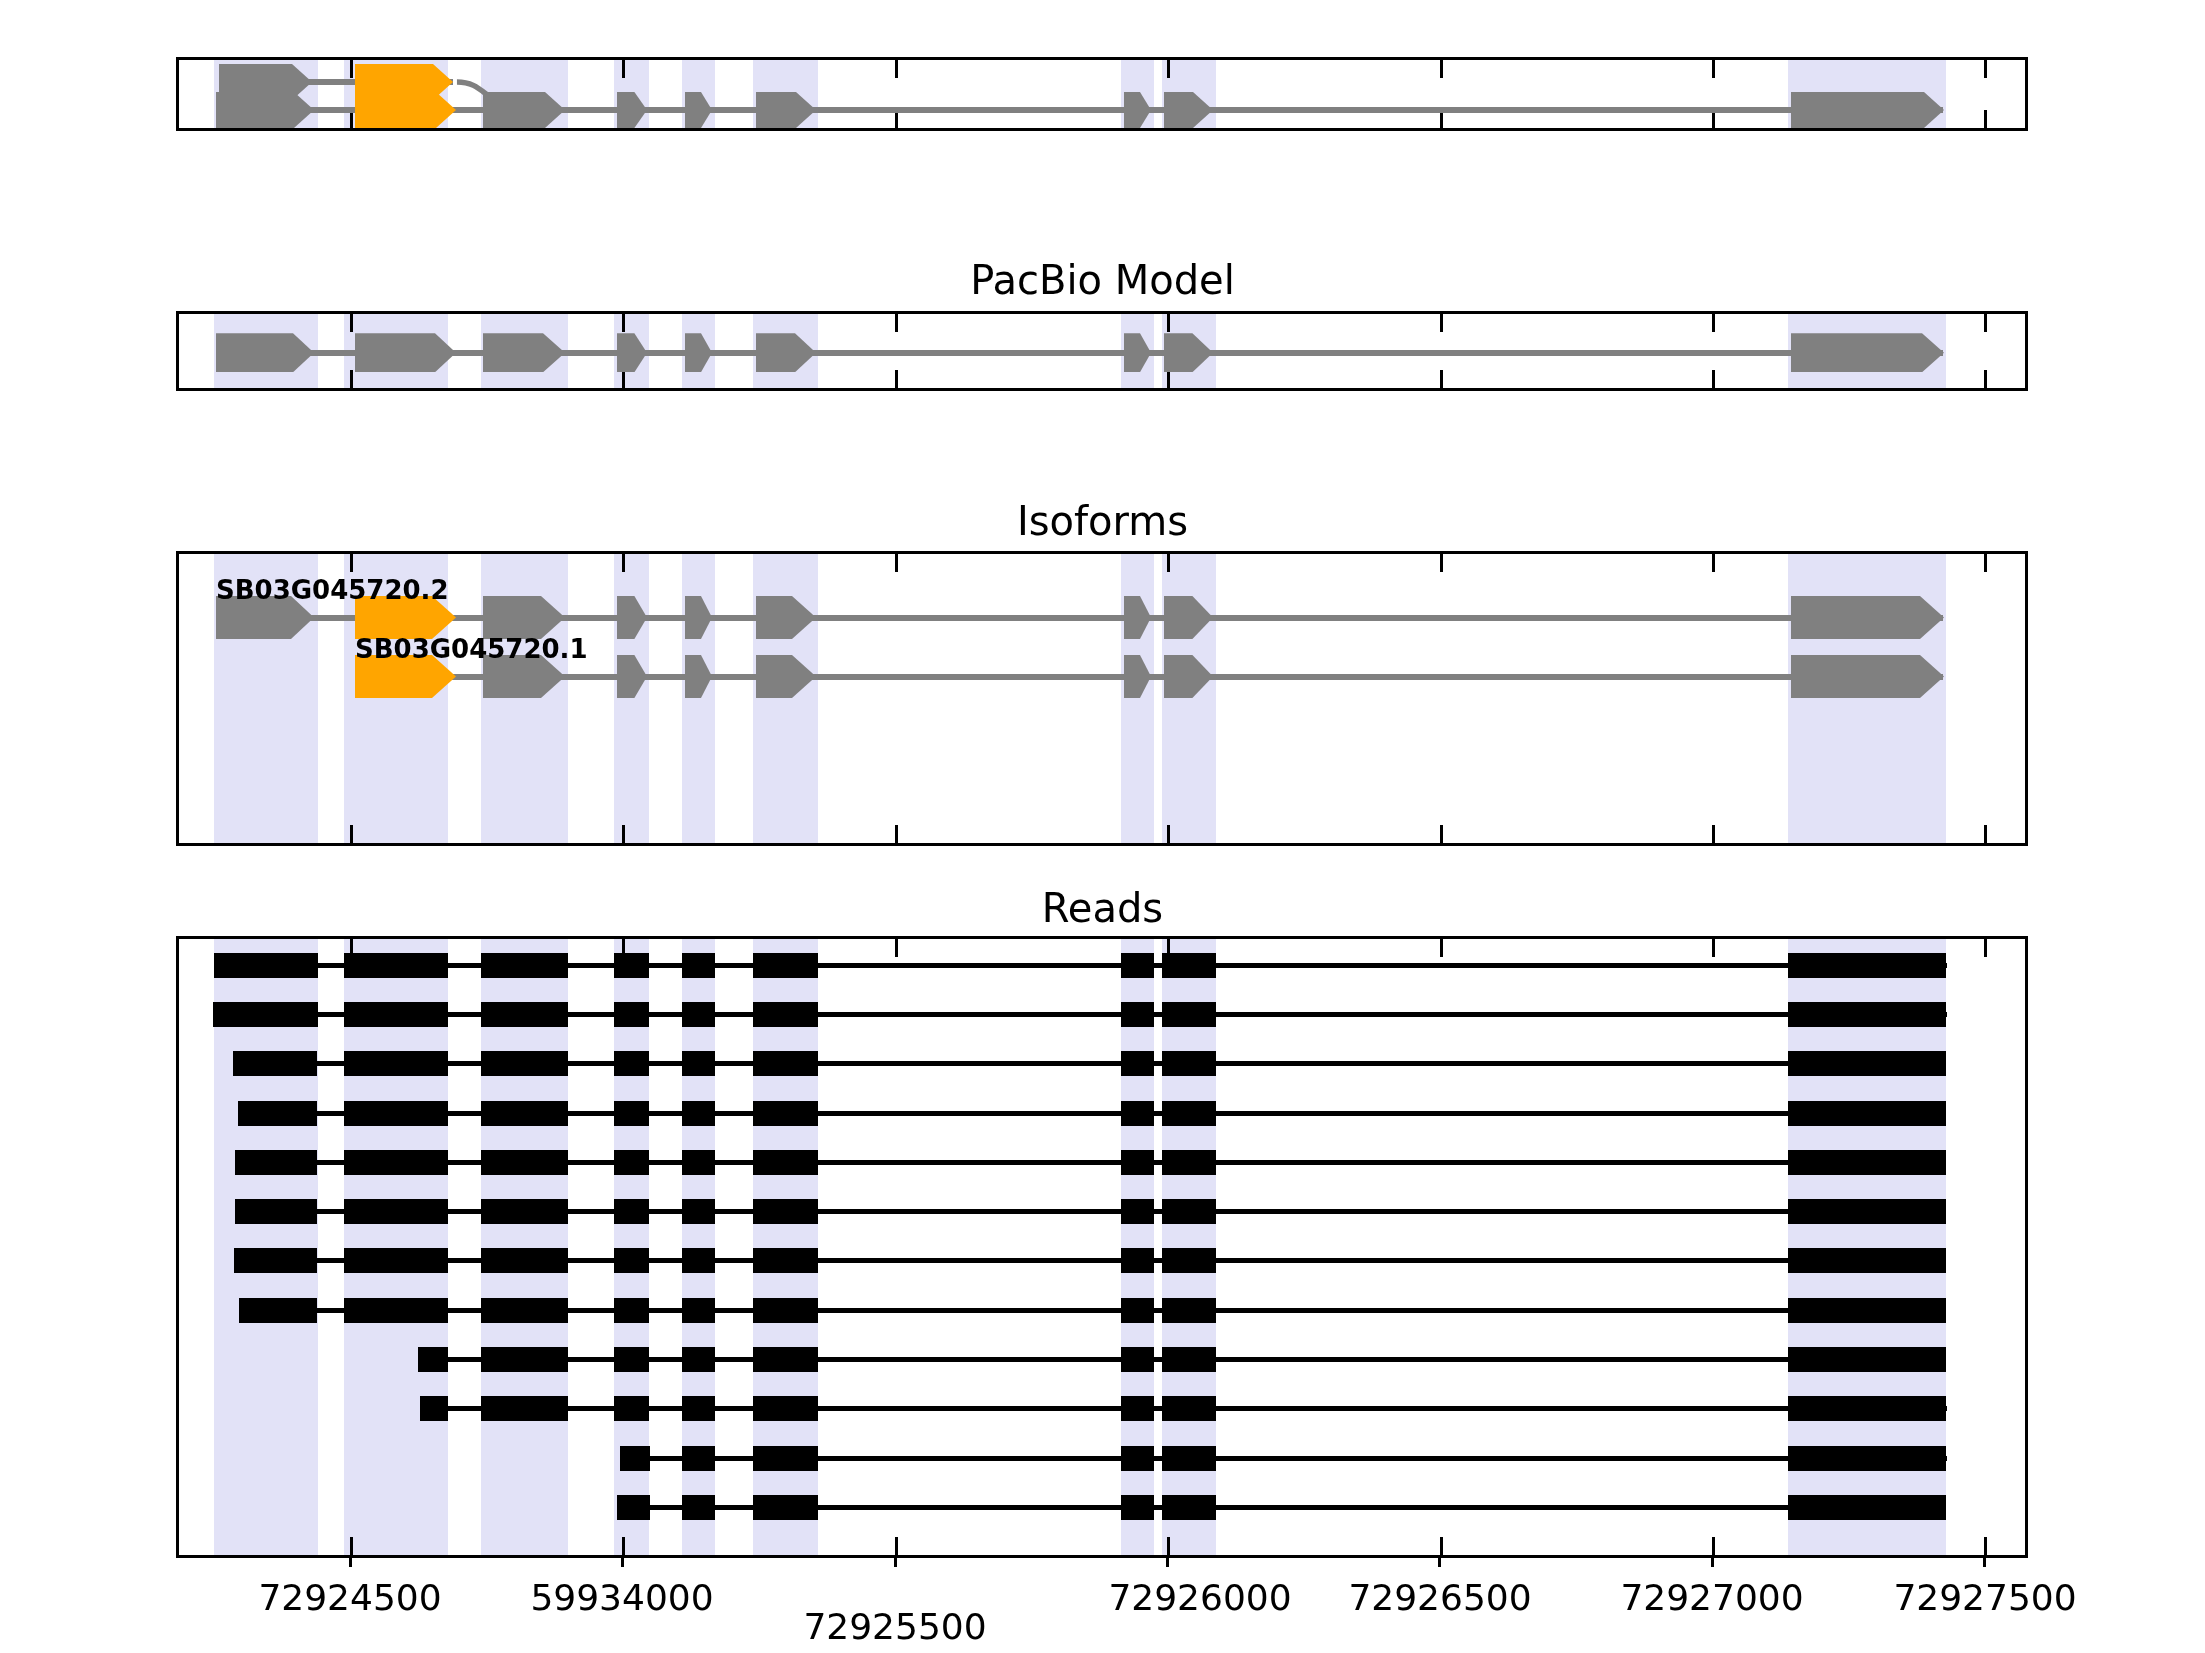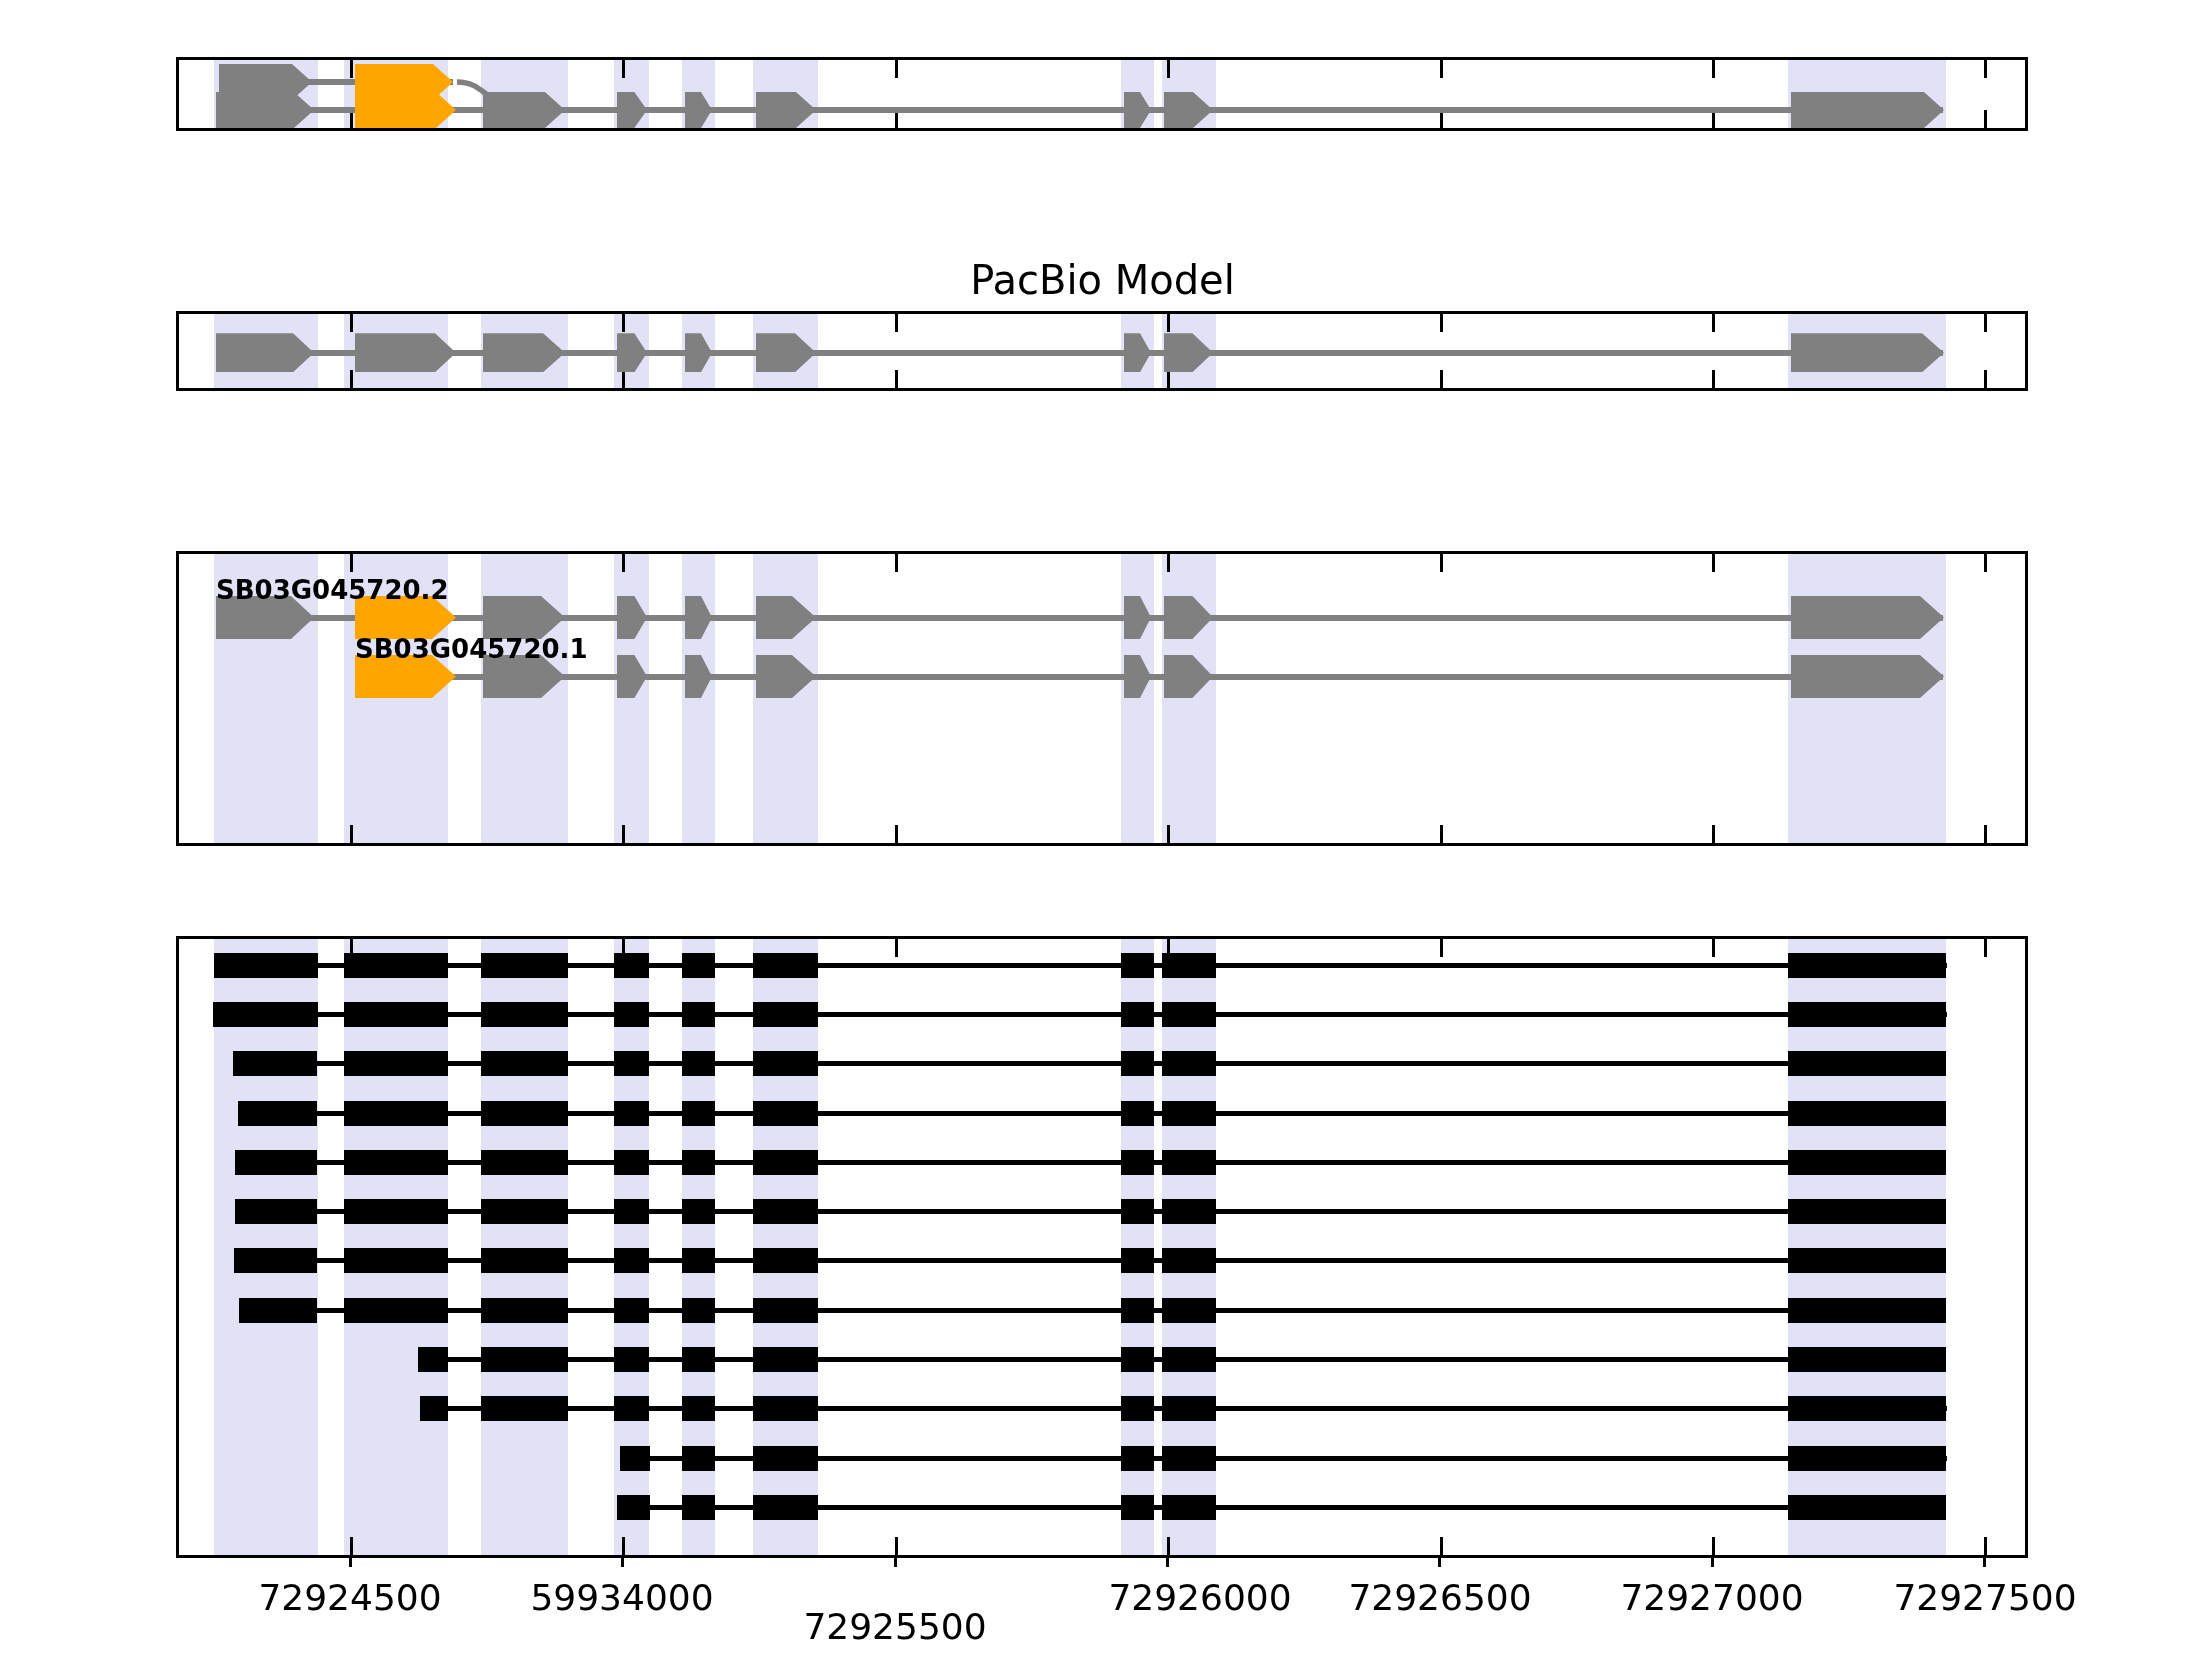--- a/index.html
+++ b/index.html
@@ -41,20 +41,22 @@
     transform:translateX(-50%);
   }
   .curve{position:absolute;}
 </style>
 </head>
 <body>
 
 <div class="stage">
 
   <div class="panel-title" id="title-pacbio">PacBio Model</div>
+  <div class="panel-title" id="title-isoforms">Isoforms</div>
+  <div class="panel-title" id="title-reads">Reads</div>
 
   <div class="panel" id="panel-gene_model" style="left: 176px; top: 57px; width: 1852px; height: 74px;">
       <div class="plotarea">
         <div class="band" style="left: 35px; width: 104px; background: rgb(226, 226, 247);"></div>
         <div class="band" style="left: 165px; width: 104px; background: rgb(226, 226, 247);"></div>
         <div class="band" style="left: 302px; width: 87px; background: rgb(226, 226, 247);"></div>
         <div class="band" style="left: 435px; width: 35px; background: rgb(226, 226, 247);"></div>
         <div class="band" style="left: 503px; width: 33px; background: rgb(226, 226, 247);"></div>
         <div class="band" style="left: 574px; width: 65px; background: rgb(226, 226, 247);"></div>
         <div class="band" style="left: 942px; width: 33px; background: rgb(226, 226, 247);"></div>

